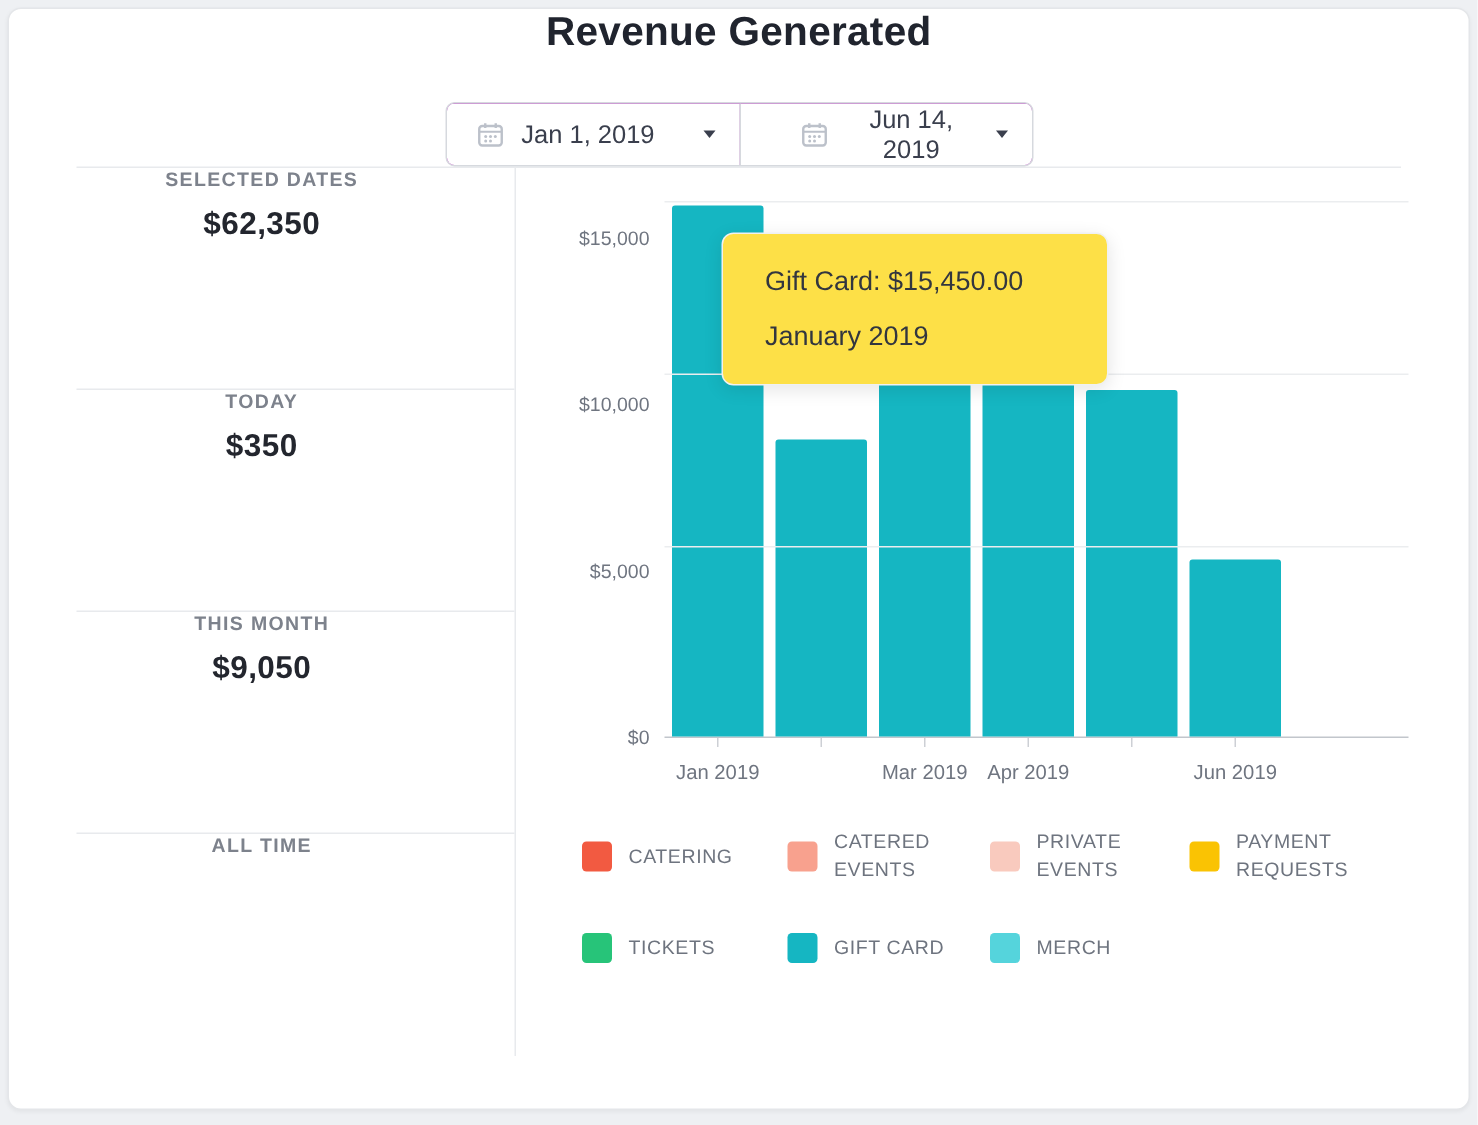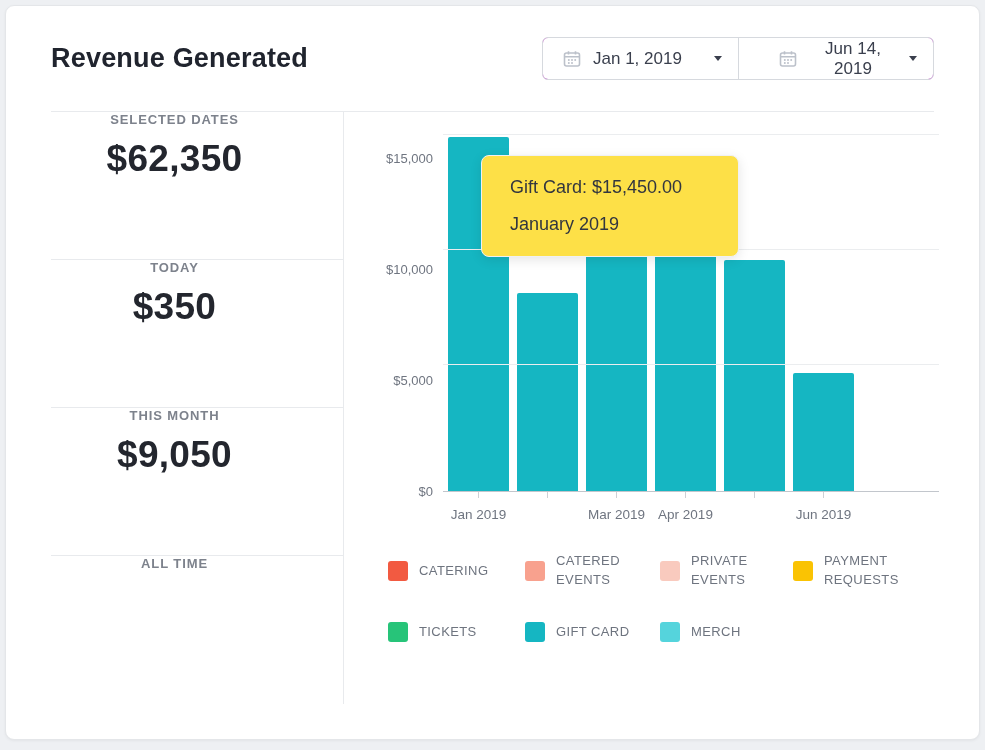--- a/index.html
+++ b/index.html
@@ -11,21 +11,21 @@
   }
   .card {
     position: absolute; left: 5px; top: 5px; width: 975px; height: 735px;
     background: #ffffff; border: 1px solid #e4e6e9; border-radius: 9px;
     box-shadow: 0 1px 3px rgba(0,0,0,0.05);
     overflow: hidden;
   }
   
   .card-header {
     height: 105px; display: flex; align-items: center;
-    justify-content: space-between; padding: 0 45px;
+    justify-content: space-between; padding: 0 45px; flex-direction: column;
   }
   .page-title { font-size: 27px; font-weight: 700; color: #20242e; letter-spacing: .2px; }
   .header-divider { height: 1px; background: #e8eaed; margin: 0 45px; }
   .date-group {
     display: flex; border: 1px solid #d6d9de; border-radius: 6px;
     background: #a21caf; height: 43px; overflow: hidden;
   }
   .date-btn {
     display: flex; align-items: center; gap: 12px;
     width: 195px; padding: 0 16px 0 20px; background: #fff; border: none;
@@ -44,21 +44,21 @@
   .stats-col { width: 338px; flex: 0 0 338px; border-right: 1px solid #e8eaed; height: 592px; }
   .stat-section {
     height: 147px; display: flex; flex-direction: column;
     align-items: center; justify-content: flex-start; gap: 11px; text-align: center;
   }
   .stat-divider { height: 1px; background: #e8eaed; margin-left: 45px; }
   .stat-label {
     font-size: 13px; font-weight: 700; letter-spacing: .9px;
     color: #7d828c; text-transform: uppercase;
   }
-  .stat-value { font-size: 37px; font-weight: 700; color: #23262e; letter-spacing: .3px; }
+  .stat-value { font-size: 21px; font-weight: 700; color: #23262e; letter-spacing: .3px; }
   
   .chart-panel { flex: 1; position: relative; }
   .chart-area { position: absolute; left: 0; top: 30px; width: 597px; height: 350px; }
   .y-labels { position: absolute; left: 0; top: 0; bottom: 0; width: 89px; }
   .y-label {
     position: absolute; right: 0; height: 18px; line-height: 18px;
     font-size: 13px; color: #6f7580; text-align: right; white-space: nowrap;
   }
   .plot { position: absolute; left: 99px; top: -12px; right: 2px; bottom: 0; }
   .gridline { position: absolute; left: 0; right: 0; height: 1px; background: #ebedef; }

